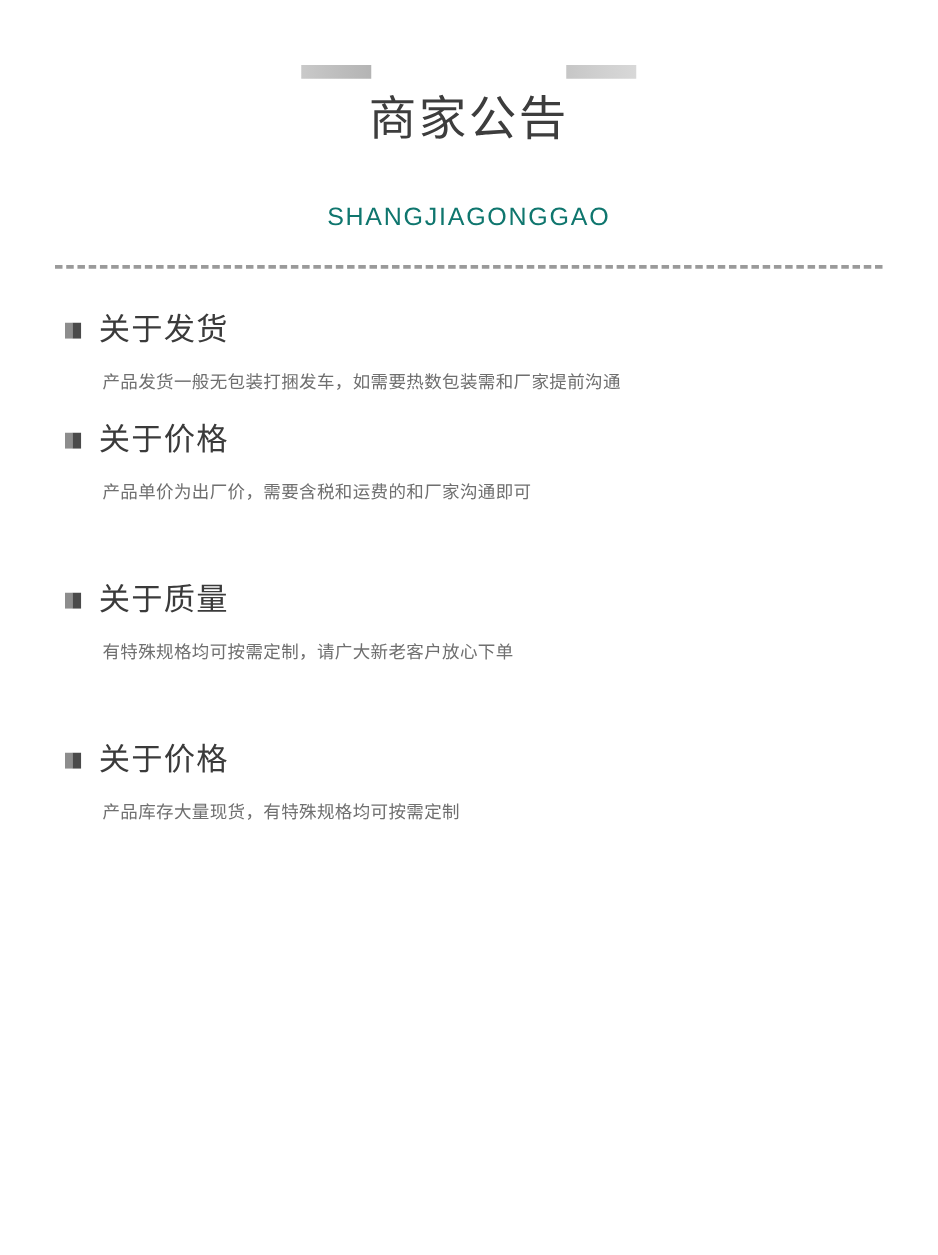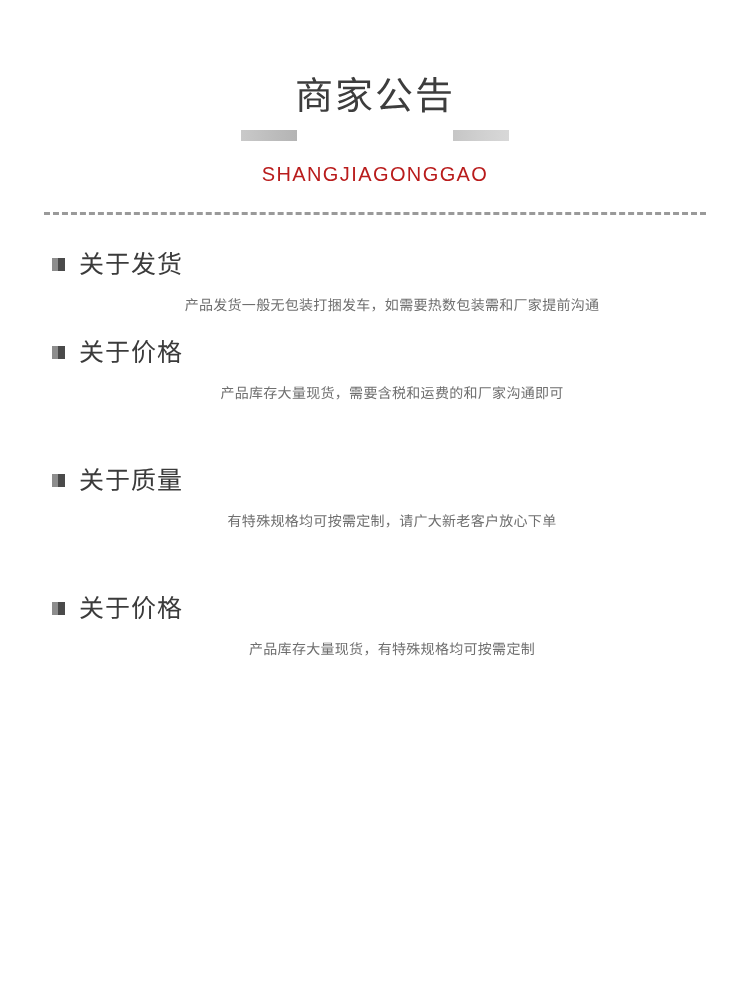--- a/index.html
+++ b/index.html
@@ -22,21 +22,21 @@
     box-sizing: border-box;
   }
 
   
   .header {
     padding-top: 52px;
     text-align: center;
   }
   .title-row {
     display: flex;
-    align-items: flex-end;
+    align-items: flex-start;
     justify-content: center;
     gap: 0px;
   }
   .title-bar {
     width: 56px;
     height: 11px;
     flex: 0 0 auto;
   }
   .title-bar.left {
     background: linear-gradient(to right, #c9c9c9 0%, #bcbcbc 60%, #b4b4b4 100%);
@@ -52,39 +52,38 @@
     letter-spacing: 2px;
     color: #3d3d3d;
     font-weight: 400;
     padding: 0 4px;
     white-space: nowrap;
   }
   .subtitle {
     margin-top: 22px;
     font-size: 20px;
     letter-spacing: 1.4px;
-    color: #b91c1c;
+    color: #0f766e;
     font-weight: 400;
   }
 
   
   .divider {
     margin: 26px 44px 0 44px;
     height: 0;
     border-top: 3px dashed #9a9a9a;
   }
 
   
   .sections {
     margin-top: 34px;
     padding: 0 48px 0 52px;
   }
   .section {
     margin-bottom: 18px;
-    text-align: center;
   }
   .section-head {
     display: flex;
     align-items: center;
     gap: 14px;
   }
   .bullet {
     width: 13px;
     height: 13px;
     flex: 0 0 auto;
@@ -144,21 +143,21 @@
     <div class="section gap-lg">
       <div class="section-head">
         <span class="bullet">
           <svg width="13" height="13" viewBox="0 0 13 13" xmlns="http://www.w3.org/2000/svg">
             <rect x="0" y="0" width="6" height="13" fill="#8d8d8d"></rect>
             <rect x="6" y="0" width="7" height="13" fill="#4a4a4a"></rect>
           </svg>
         </span>
         <span class="section-title">关于价格</span>
       </div>
-      <p class="section-body">产品库存大量现货，需要含税和运费的和厂家沟通即可</p>
+      <p class="section-body">产品单价为出厂价，需要含税和运费的和厂家沟通即可</p>
     </div>
 
     <div class="section gap-xl">
       <div class="section-head">
         <span class="bullet">
           <svg width="13" height="13" viewBox="0 0 13 13" xmlns="http://www.w3.org/2000/svg">
             <rect x="0" y="0" width="6" height="13" fill="#8d8d8d"></rect>
             <rect x="6" y="0" width="7" height="13" fill="#4a4a4a"></rect>
           </svg>
         </span>

